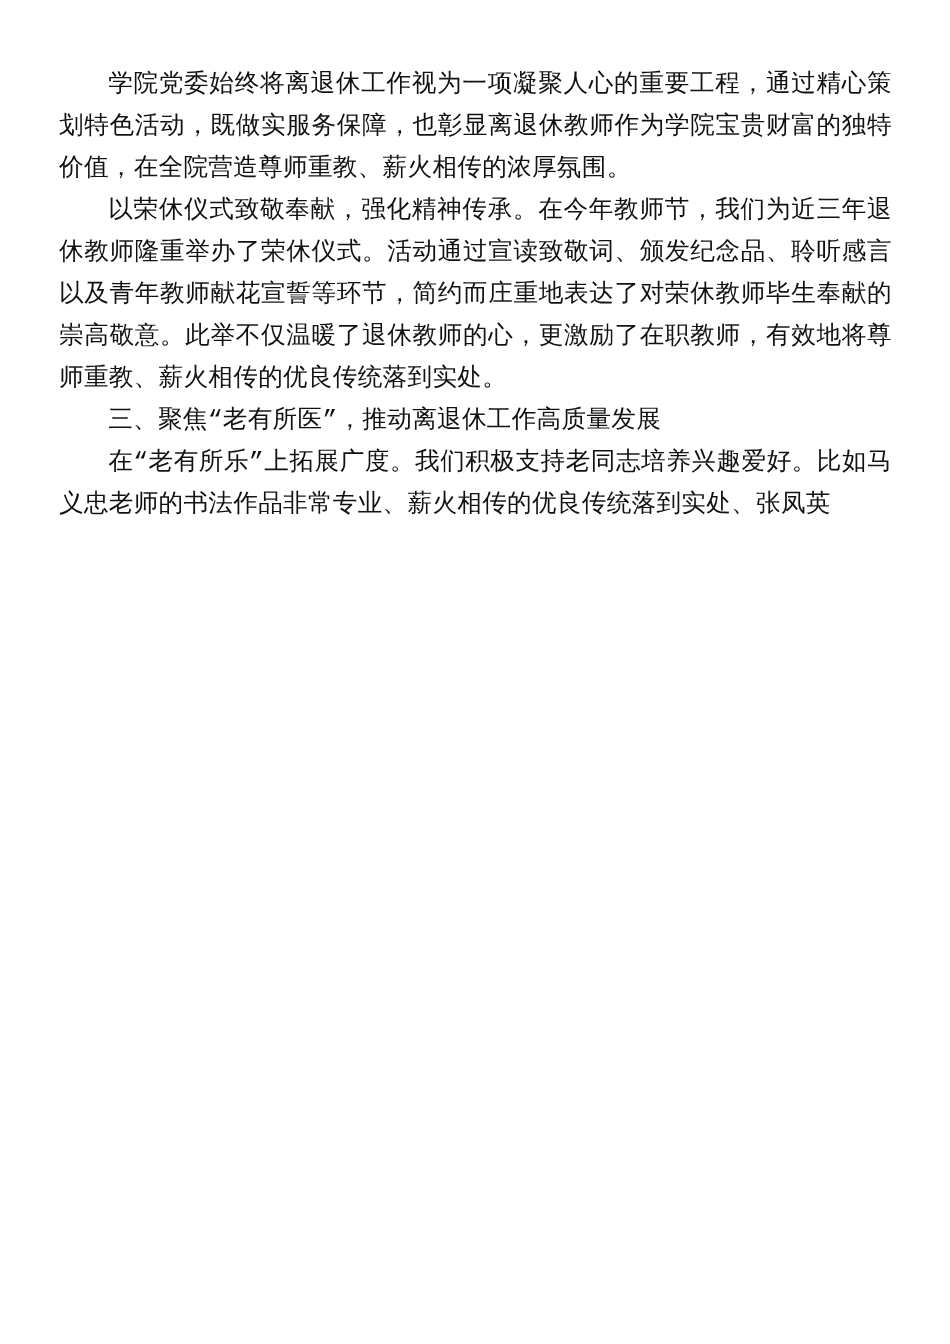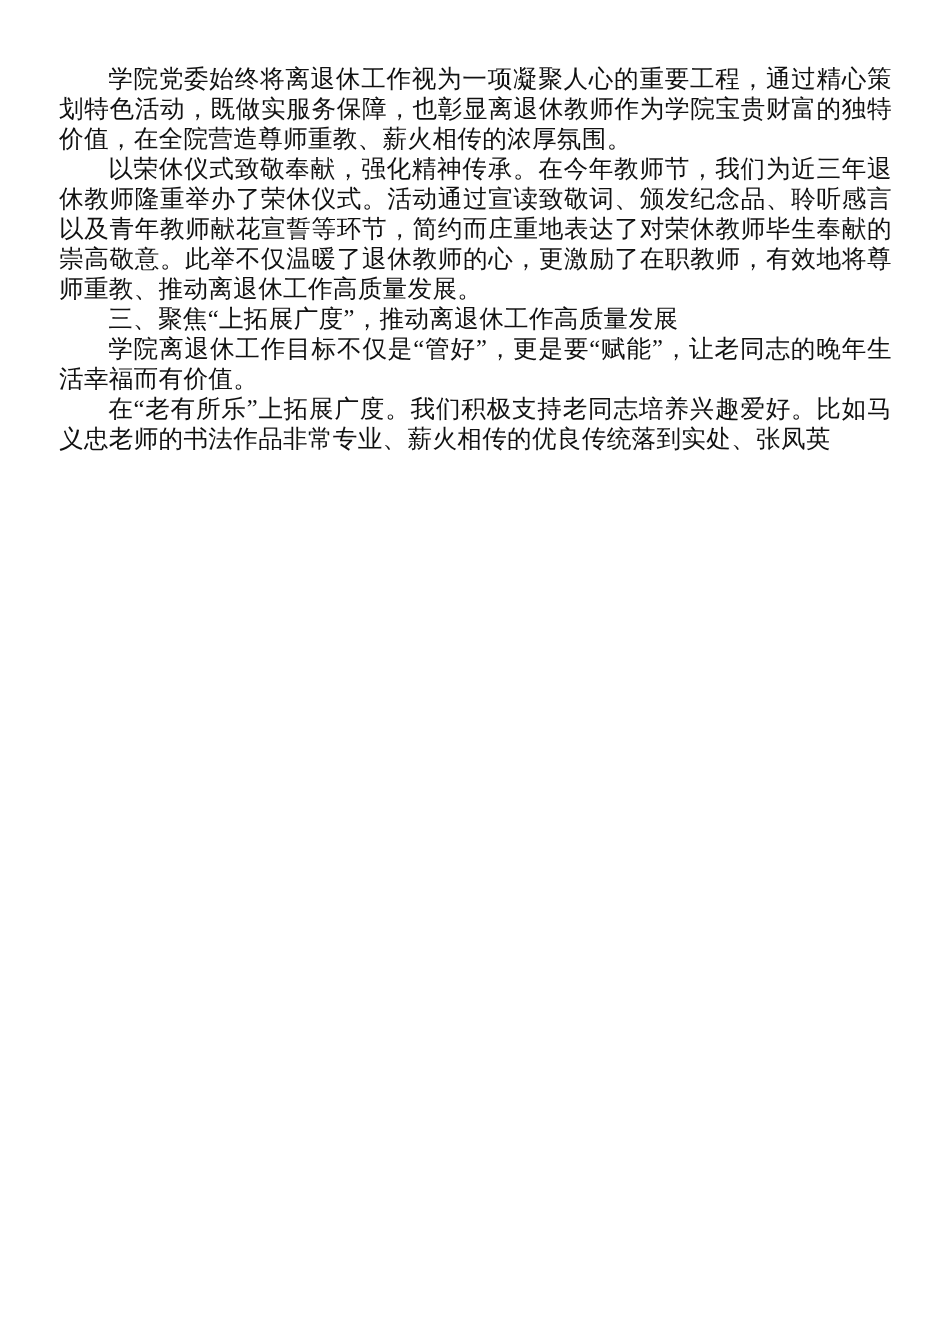--- a/index.html
+++ b/index.html
@@ -1,27 +1,26 @@
 <!DOCTYPE html>
 <html><head>
 <meta charset="utf-8">
 <style>
   html, body { margin:0; padding:0; background:#ffffff; }
   body { width:950px; height:1344px; overflow:hidden; position:relative; }
   .page {
     position:absolute; left:59px; top:64px; width:833px;
-    font-family: Liberation Serif, serif;
-    font-size:24.6px; line-height:30px; color:#111111;
+    font-family: Liberation Mono, monospace;
+    font-size:24.6px; line-height:42px; color:#111111;
     letter-spacing:0.3px;
   }
   .para { margin:0; text-indent:2em; text-align:justify; text-align-last:left; word-break:break-all; }
   .heading { margin:0; text-indent:2em; }
 </style>
 </head>
 <body>
 
 <div class="page">
   <p class="para">学院党委始终将离退休工作视为一项凝聚人心的重要工程，通过精心策划特色活动，既做实服务保障，也彰显离退休教师作为学院宝贵财富的独特价值，在全院营造尊师重教、薪火相传的浓厚氛围。</p>
-  <p class="para">以荣休仪式致敬奉献，强化精神传承。在今年教师节，我们为近三年退休教师隆重举办了荣休仪式。活动通过宣读致敬词、颁发纪念品、聆听感言以及青年教师献花宣誓等环节，简约而庄重地表达了对荣休教师毕生奉献的崇高敬意。此举不仅温暖了退休教师的心，更激励了在职教师，有效地将尊师重教、推动离退休工作高质量发展。</p>
-  <p class="heading">三、聚焦“上拓展广度”，推动离退休工作高质量发展</p>
-  <p class="para">学院离退休工作目标不仅是“管好”，更是要“赋能”，让老同志的晚年生活幸福而有价值。</p>
+  <p class="para">以荣休仪式致敬奉献，强化精神传承。在今年教师节，我们为近三年退休教师隆重举办了荣休仪式。活动通过宣读致敬词、颁发纪念品、聆听感言以及青年教师献花宣誓等环节，简约而庄重地表达了对荣休教师毕生奉献的崇高敬意。此举不仅温暖了退休教师的心，更激励了在职教师，有效地将尊师重教、薪火相传的优良传统落到实处。</p>
+  <p class="heading">三、聚焦“老有所医”，推动离退休工作高质量发展</p>
   <p class="para">在“老有所乐”上拓展广度。我们积极支持老同志培养兴趣爱好。比如马义忠老师的书法作品非常专业、薪火相传的优良传统落到实处、张凤英</p>
 </div>
 
 </body></html>

